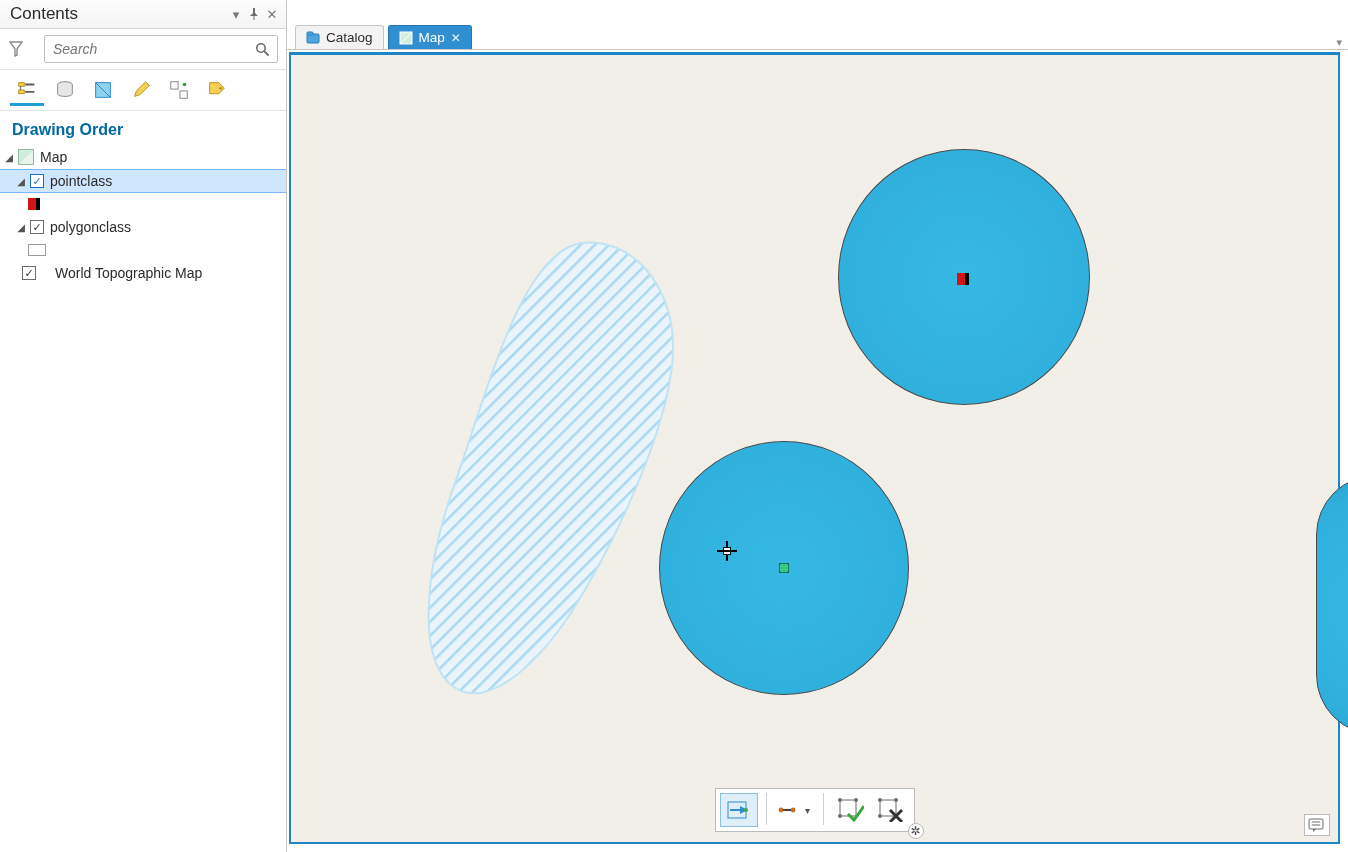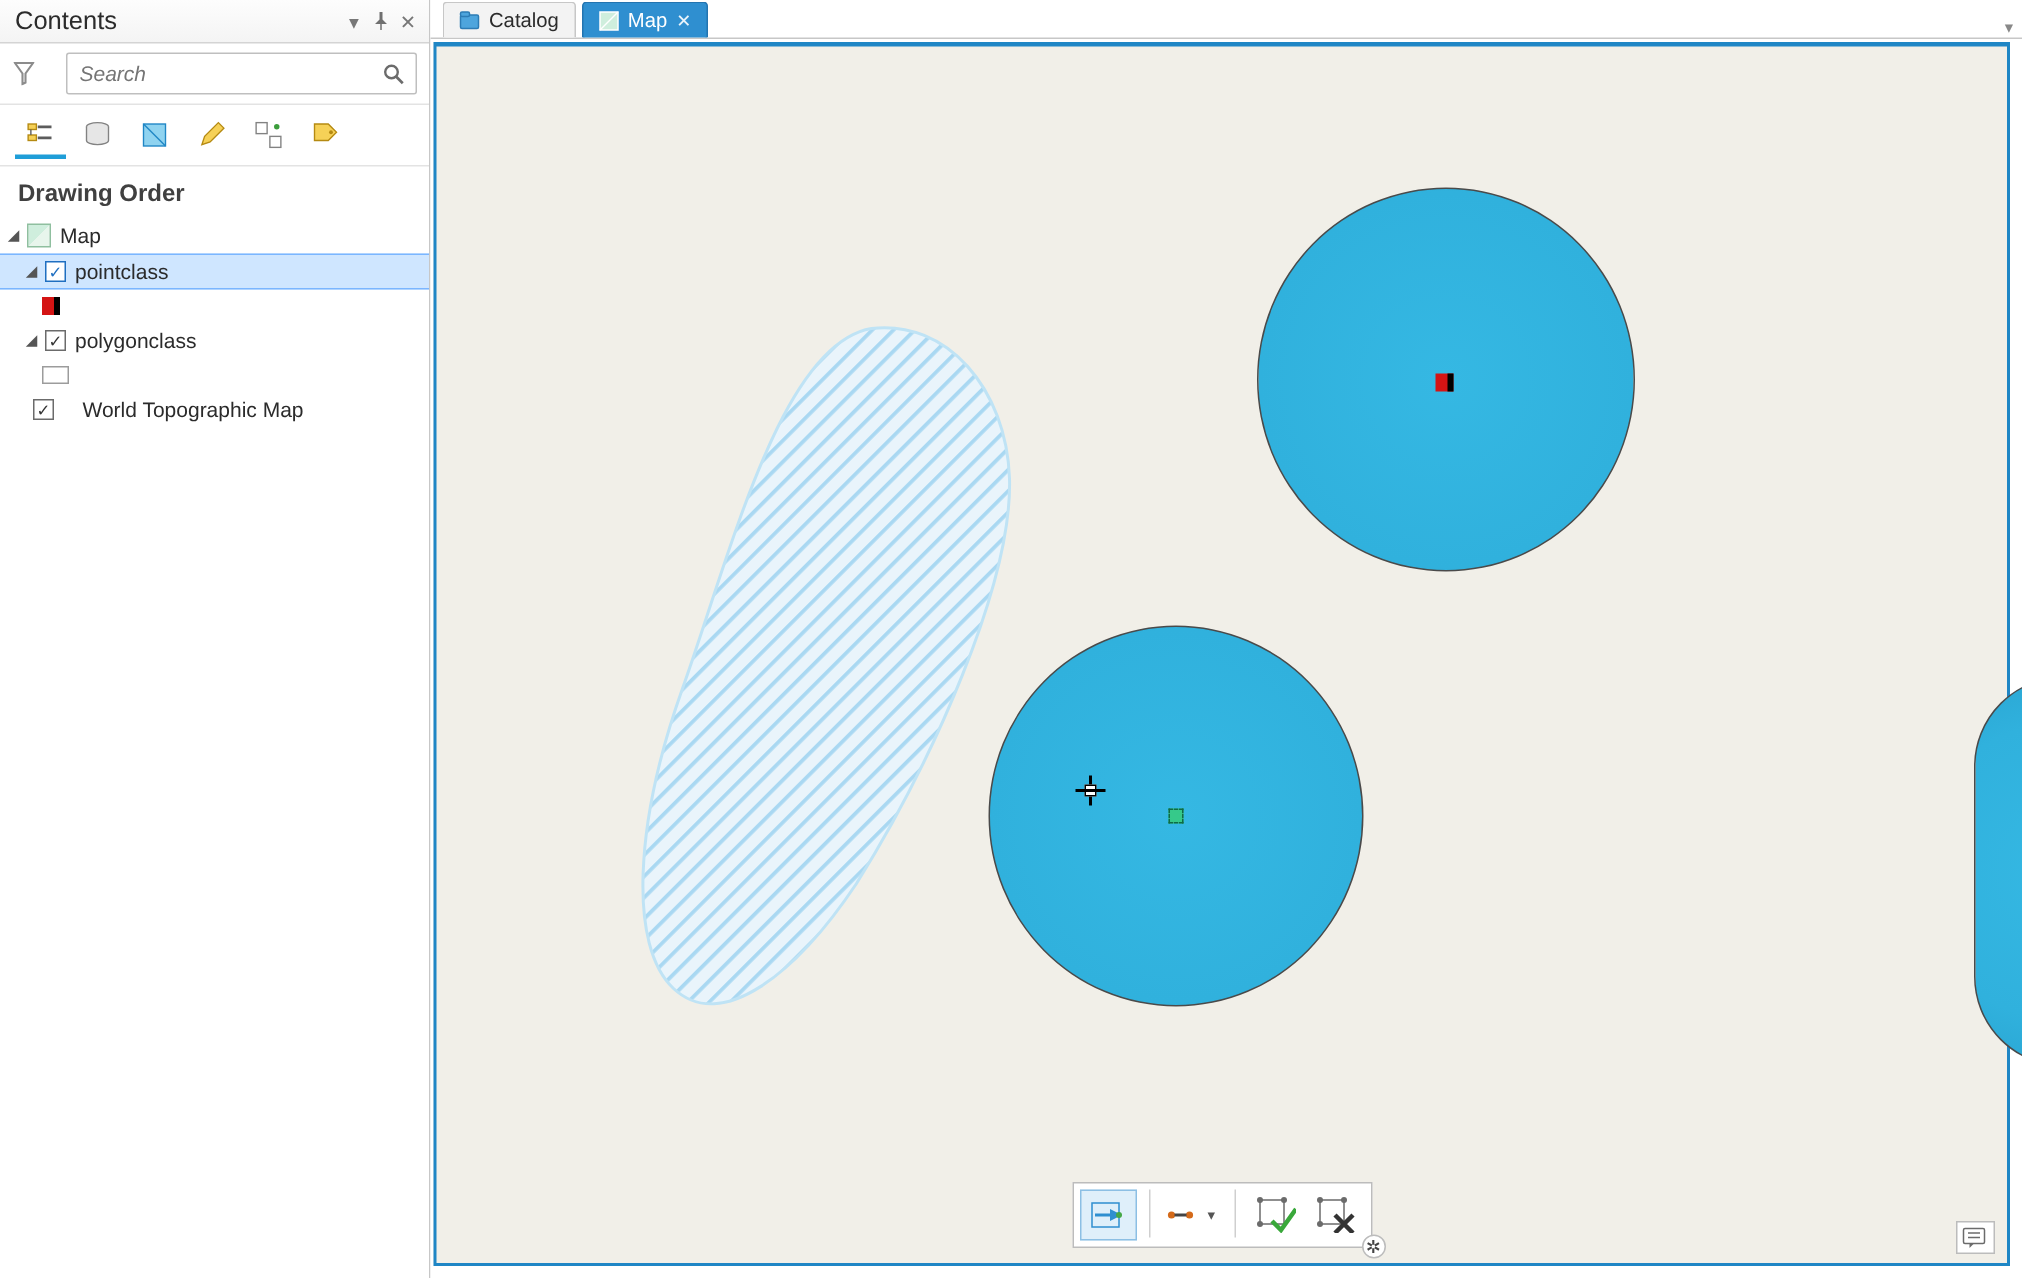--- a/index.html
+++ b/index.html
@@ -58,21 +58,21 @@
     border-bottom: 1px solid #e3e3e3;
   }
   .tb-btn {
     width: 34px; height: 30px; border: none; background: transparent;
     display: flex; align-items: center; justify-content: center; cursor: pointer;
     border-bottom: 3px solid transparent;
   }
   .tb-btn.active { border-bottom-color: #1f9ed8; }
 
   .section-label {
-    font-size: 16px; font-weight: 600; color: #404040;
+    font-size: 16px; font-weight: 600; color: #0369a1;
     padding: 10px 12px 6px 12px;
   }
 
   .tree { font-size: 14px; color: #2b2b2b; user-select: none; }
   .tree-node { display: flex; align-items: center; height: 24px; padding-left: 4px; gap: 4px; }
   .tree-node.selected {
     background: #cfe6ff; border: 1px solid #7bb6ff; border-left: none; border-right: none;
   }
   .caret {
     width: 10px; text-align: center; color: #555; font-size: 10px; cursor: pointer;
@@ -99,20 +99,21 @@
   .indent-2 { padding-left: 22px; gap: 17px; }
   .symbol-row { display: flex; align-items: center; height: 22px; }
 
   
   .main { flex: 1; display: flex; flex-direction: column; background: #fff; position: relative; }
 
   .tabstrip {
     height: 26px; display: flex; align-items: flex-end; gap: 4px;
     background: #fff; padding-left: 8px;
     border-bottom: 1px solid #c7c7c7;
+    margin-top: 24px;
   }
   .tab {
     height: 24px; display: flex; align-items: center; gap: 6px;
     padding: 0 10px; font-size: 13.5px; color: #2b2b2b;
     background: #f3f3f3; border: 1px solid #c7c7c7; border-bottom: none;
     border-radius: 3px 3px 0 0;
   }
   .tab.active {
     background: #2f8fd0; color: #fff; border-color: #2374b0;
   }

